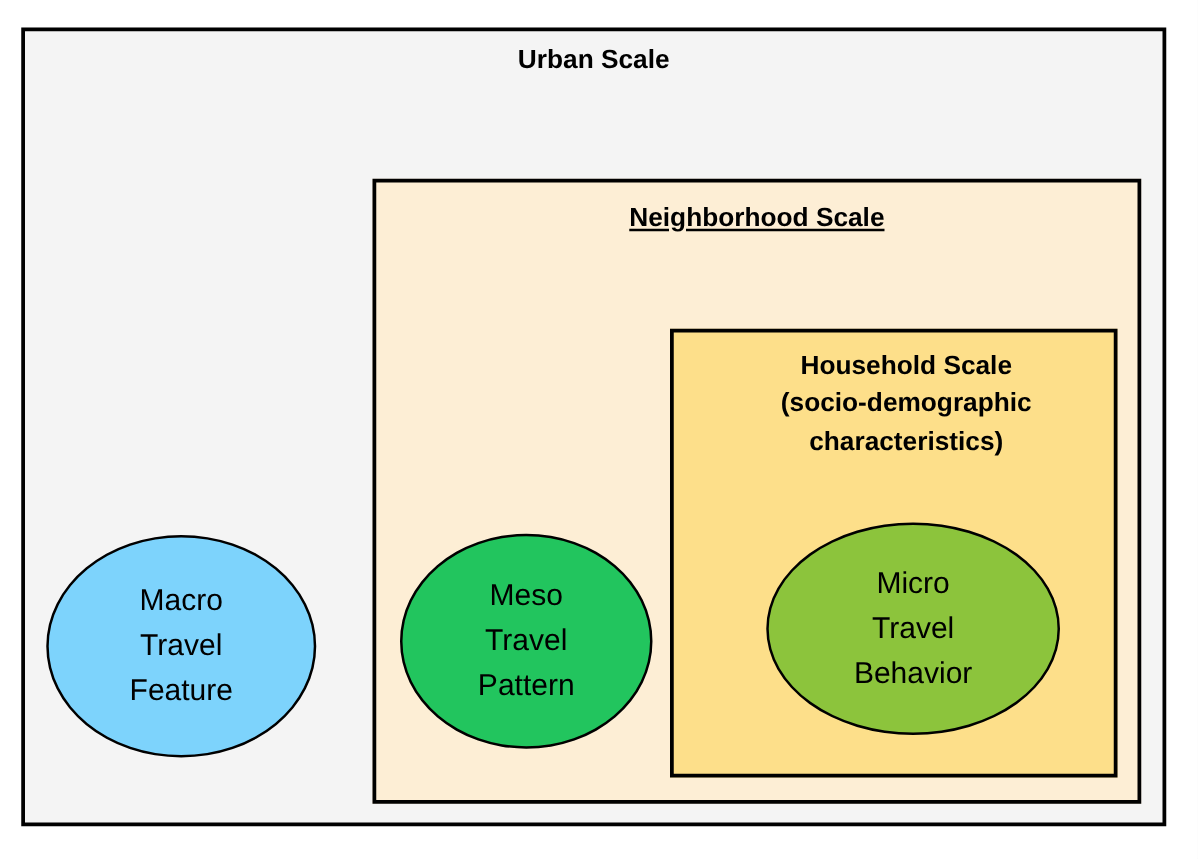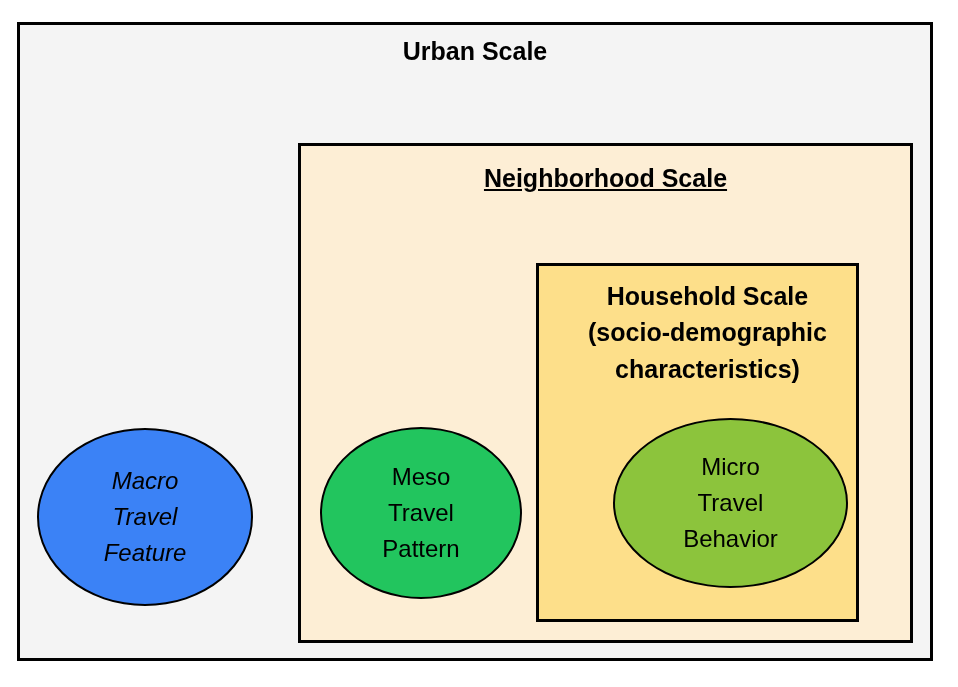--- a/index.html
+++ b/index.html
@@ -29,28 +29,28 @@
   }
   .neighborhood-box {
     left: 278px;
     top: 118px;
     width: 615px;
     height: 500px;
   }
   .household-box {
     left: 235px;
     top: 117px;
-    width: 323px;
+    width: 358px;
     height: 359px;
   }
   .scale-title {
     width: 100%;
     text-align: center;
     font-weight: bold;
-    font-size: 25px;
+    font-size: 21px;
     line-height: 1.45;
   }
   .urban-title    { margin-top: 8px;  }
   .neighborhood-title { margin-top: 14px; text-decoration: underline; }
   .household-title    { margin-top: 12px; padding: 0 10px; }
   .ellipse {
     position: absolute;
     box-sizing: border-box;
     border: 2px solid #000000;
     border-radius: 50%;
@@ -85,21 +85,21 @@
 <body>
 
 <div class="stage">
 
   <div class="box urban-box" style="background-color: rgb(244, 244, 244);">
 
     <div class="scale-title urban-title">
       <div>Urban Scale</div>
     </div>
 
-    <div class="ellipse ellipse-macro" style="background-color: #3b82f6; font-style: italic;">
+    <div class="ellipse ellipse-macro" style="background-color: #7dd3fc;">
       <div>Macro</div>
       <div>Travel</div>
       <div>Feature</div>
     </div>
 
     <div class="box neighborhood-box" style="background-color: rgb(253, 238, 213);">
 
       <div class="scale-title neighborhood-title">
         <div>Neighborhood Scale</div>
       </div>

